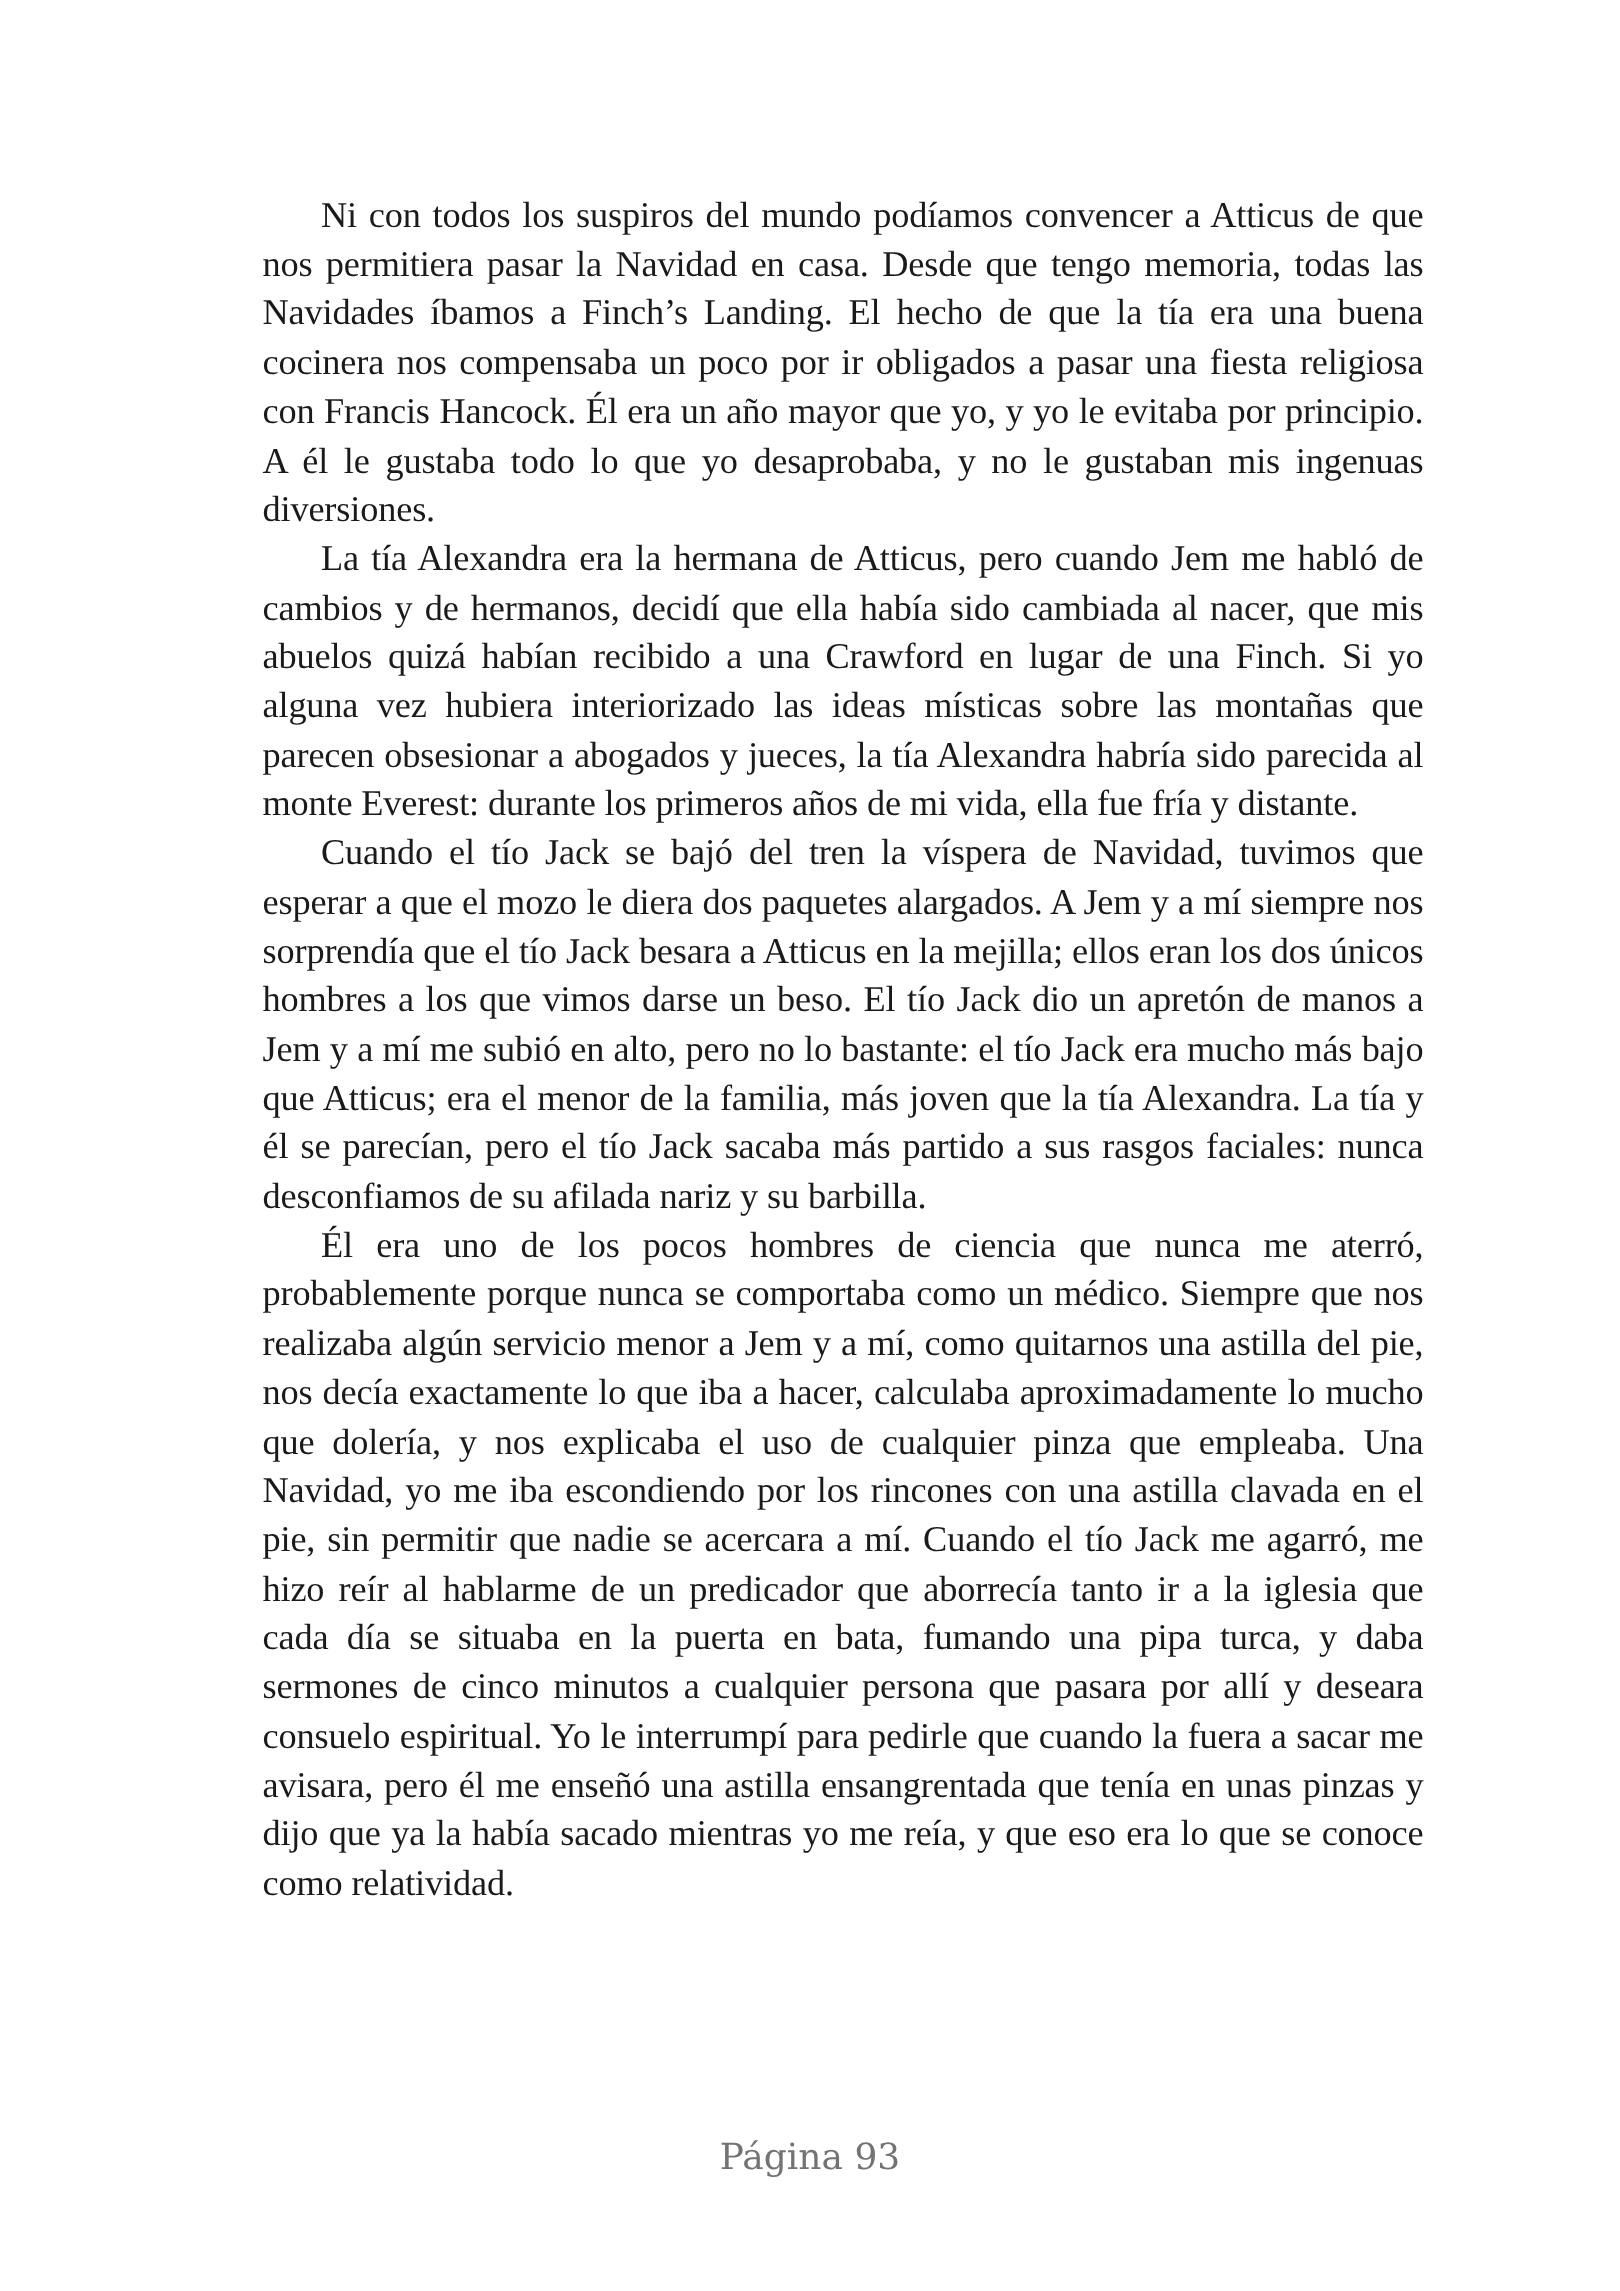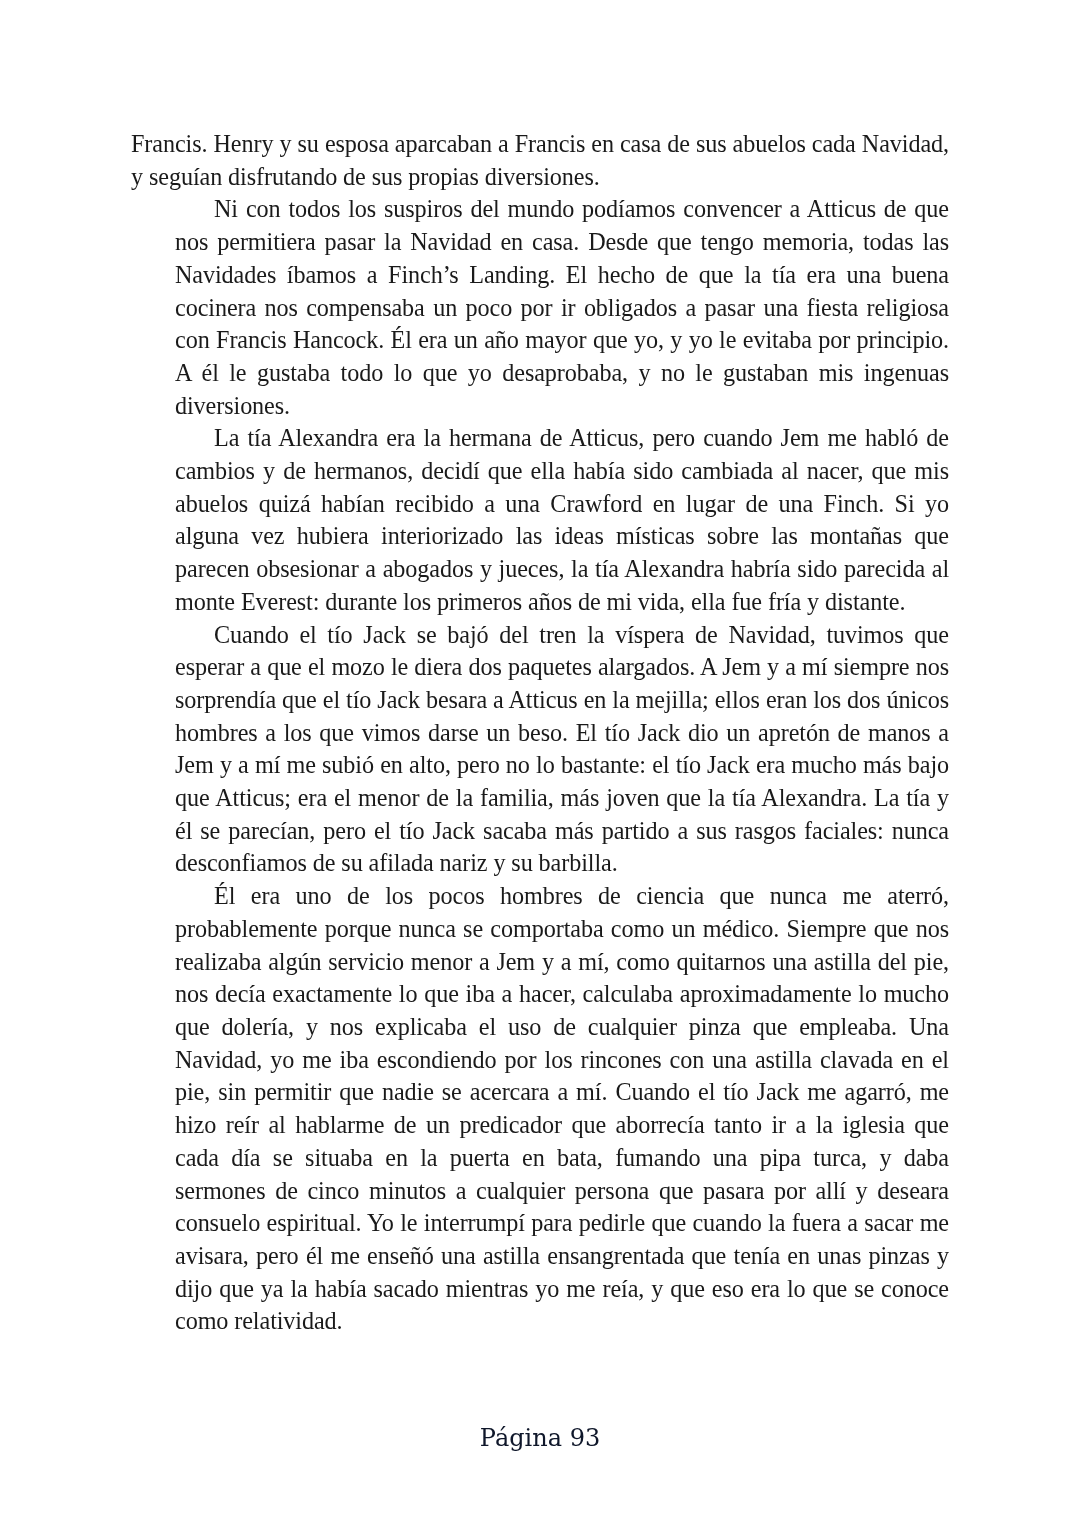--- a/index.html
+++ b/index.html
@@ -18,27 +18,26 @@
   }
   .page-body p { margin: 0; }
   .page-body p.indent { text-indent: 39px; margin-left: 44px; }
   .page-footer {
     position: absolute;
     left: 0; right: 0;
     top: 1424px;
     text-align: center;
     font-family: "DejaVu Serif", "Liberation Serif", serif;
     font-size: 24px;
-    color: #0f172a;
+    color: #737373;
   }
 </style>
 </head>
 <body>
 
 <div class="page-body">
-  <p>Francis. Henry y su esposa aparcaban a Francis en casa de sus abuelos cada Navidad, y seguían disfrutando de sus propias diversiones.</p>
   <p class="indent">Ni con todos los suspiros del mundo podíamos convencer a Atticus de que nos permitiera pasar la Navidad en casa. Desde que tengo memoria, todas las Navidades íbamos a Finch’s Landing. El hecho de que la tía era una buena cocinera nos compensaba un poco por ir obligados a pasar una fiesta religiosa con Francis Hancock. Él era un año mayor que yo, y yo le evitaba por principio. A él le gustaba todo lo que yo desaprobaba, y no le gustaban mis ingenuas diversiones.</p>
   <p class="indent">La tía Alexandra era la hermana de Atticus, pero cuando Jem me habló de cambios y de hermanos, decidí que ella había sido cambiada al nacer, que mis abuelos quizá habían recibido a una Crawford en lugar de una Finch. Si yo alguna vez hubiera interiorizado las ideas místicas sobre las montañas que parecen obsesionar a abogados y jueces, la tía Alexandra habría sido parecida al monte Everest: durante los primeros años de mi vida, ella fue fría y distante.</p>
   <p class="indent">Cuando el tío Jack se bajó del tren la víspera de Navidad, tuvimos que esperar a que el mozo le diera dos paquetes alargados. A Jem y a mí siempre nos sorprendía que el tío Jack besara a Atticus en la mejilla; ellos eran los dos únicos hombres a los que vimos darse un beso. El tío Jack dio un apretón de manos a Jem y a mí me subió en alto, pero no lo bastante: el tío Jack era mucho más bajo que Atticus; era el menor de la familia, más joven que la tía Alexandra. La tía y él se parecían, pero el tío Jack sacaba más partido a sus rasgos faciales: nunca desconfiamos de su afilada nariz y su barbilla.</p>
   <p class="indent">Él era uno de los pocos hombres de ciencia que nunca me aterró, probablemente porque nunca se comportaba como un médico. Siempre que nos realizaba algún servicio menor a Jem y a mí, como quitarnos una astilla del pie, nos decía exactamente lo que iba a hacer, calculaba aproximadamente lo mucho que dolería, y nos explicaba el uso de cualquier pinza que empleaba. Una Navidad, yo me iba escondiendo por los rincones con una astilla clavada en el pie, sin permitir que nadie se acercara a mí. Cuando el tío Jack me agarró, me hizo reír al hablarme de un predicador que aborrecía tanto ir a la iglesia que cada día se situaba en la puerta en bata, fumando una pipa turca, y daba sermones de cinco minutos a cualquier persona que pasara por allí y deseara consuelo espiritual. Yo le interrumpí para pedirle que cuando la fuera a sacar me avisara, pero él me enseñó una astilla ensangrentada que tenía en unas pinzas y dijo que ya la había sacado mientras yo me reía, y que eso era lo que se conoce como relatividad.</p>
 </div>
 
 <div class="page-footer">Página 93</div>
 
 </body></html>

